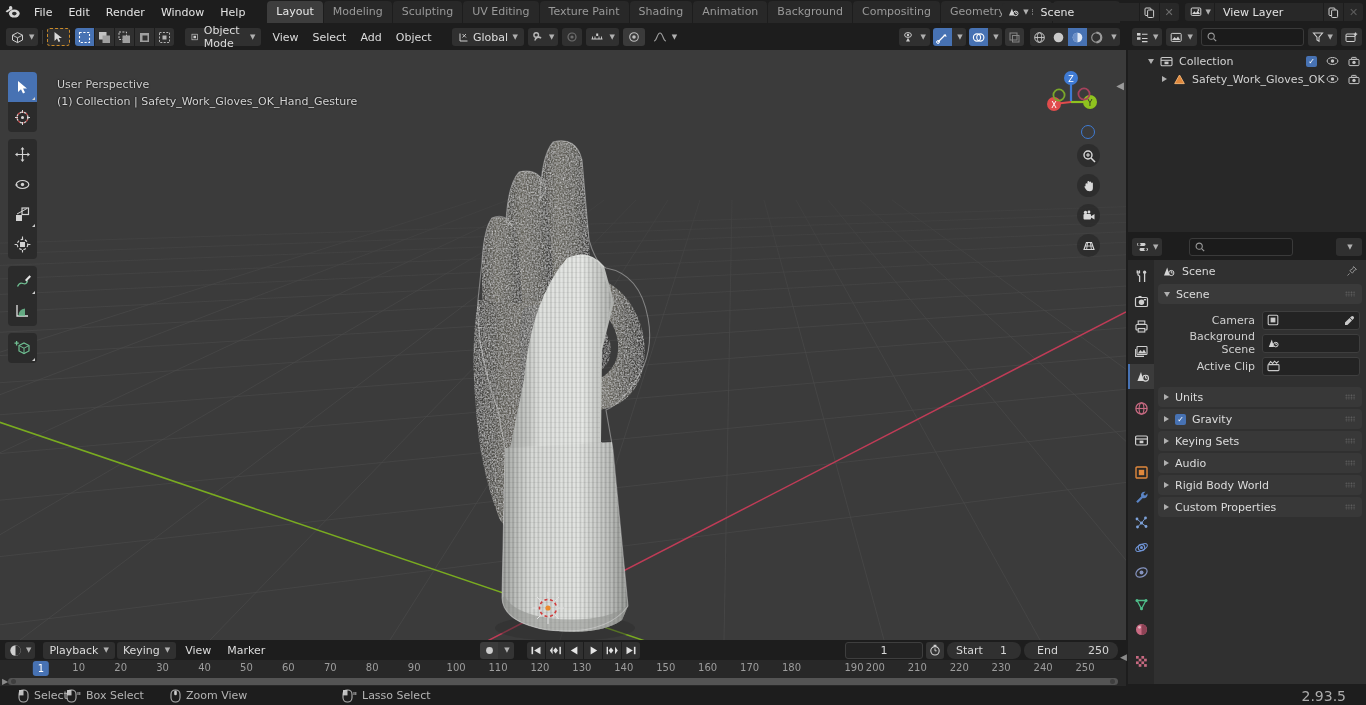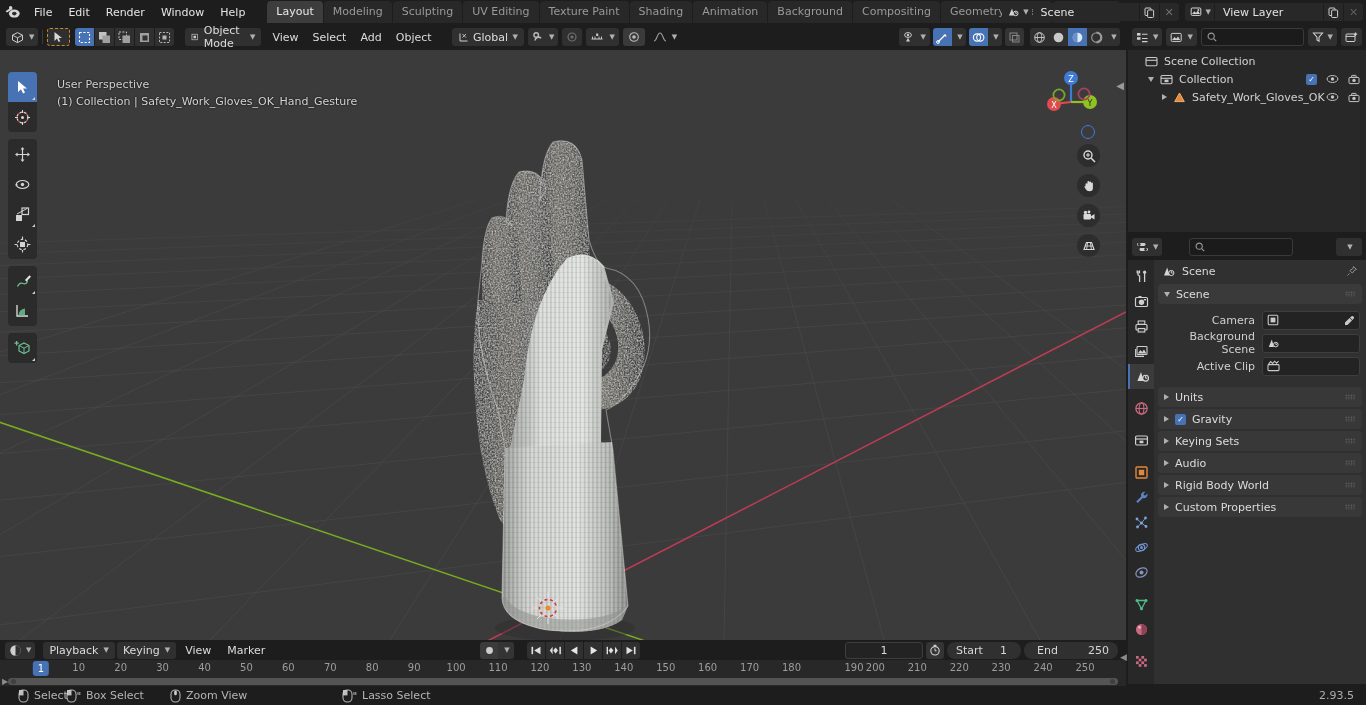--- a/index.html
+++ b/index.html
@@ -215,21 +215,21 @@
   }
   .tl-arrow { position: absolute; left: 2px; top: 37px; font-size: 8px; color: #8a8a8a; }
 
   
   .statusbar {
     position: absolute; left: 0; top: 686px; width: 1366px; height: 19px;
     background: #1d1d1d; display: flex; align-items: center; font-size: 11px;
     color: #b4b4b4;
   }
   .sb-item { display: flex; align-items: center; gap: 5px; }
-  .sb-ver { position: absolute; right: 12px; font-size: 11px; color: #adadad; margin-left: 8px; }
+  .sb-ver { position: absolute; right: 20px; font-size: 14px; color: #adadad; margin-left: 8px; }
 
   svg { display: block; }
   .sep-v { width: 1px; height: 14px; background: #3a3a3a; margin: 0 4px; }
 </style>
 </head>
 <body>
 
 <div id="app">
 
   <div class="topbar">
@@ -822,31 +822,20 @@
       <div class="sq-btn" style="padding:0 4px">
         <svg width="13" height="13" viewBox="0 0 13 13">
             <rect x="1" y="3" width="9" height="7.5" rx="1" fill="none" stroke="#cfcfcf" stroke-width="1"></rect>
             <path d="M1 5.4 L10 5.4" stroke="#cfcfcf" stroke-width="1"></path>
             <path d="M10.5 1.5 L10.5 5 M8.8 3.2 L12.2 3.2" stroke="#cfcfcf" stroke-width="1.2"></path>
           </svg>
       </div>
     </div>
     <div class="out-rows" id="outrows">
         <div class="out-row">
-          <span style="display:inline-block;width:6px"></span>
-          <span style="display:inline-block;width:11px"></span>
-          <span style="display:flex;align-items:center;margin-right:6px">
-            <svg width="13" height="13" viewBox="0 0 13 13">
-              <rect x="1" y="2.5" width="11" height="8.2" rx="1.2" fill="none" stroke="#c9c9c9" stroke-width="1.1"></rect>
-              <path d="M1 5.3 L12 5.3" stroke="#c9c9c9" stroke-width="1.1"></path>
-            </svg>
-          </span>
-          <span>Scene Collection</span>
-        </div>
-        <div class="out-row">
           <span style="display:inline-block;width:20px"></span>
           <span class="arrow-d" style="margin-right:6px"></span>
           <span style="display:flex;align-items:center;margin-right:6px">
             <svg width="13" height="13" viewBox="0 0 13 13">
               <rect x="1" y="2.5" width="11" height="8.2" rx="1.2" fill="none" stroke="#c9c9c9" stroke-width="1.1"></rect>
               <path d="M1 5.3 L12 5.3" stroke="#c9c9c9" stroke-width="1.1"></path>
               <rect x="4.5" y="6.6" width="4" height="2.6" fill="#c9c9c9"></rect>
             </svg>
           </span>
           <span>Collection</span>

